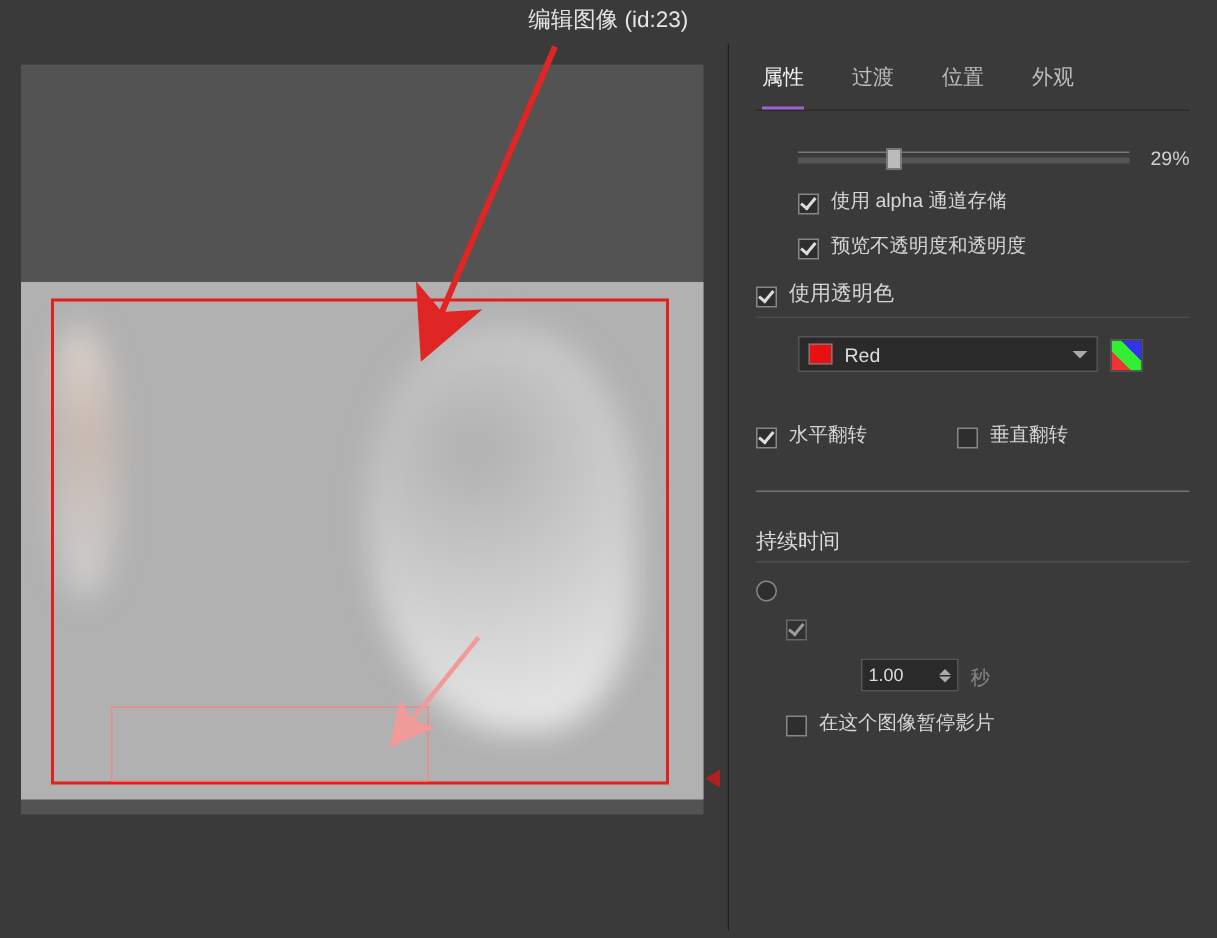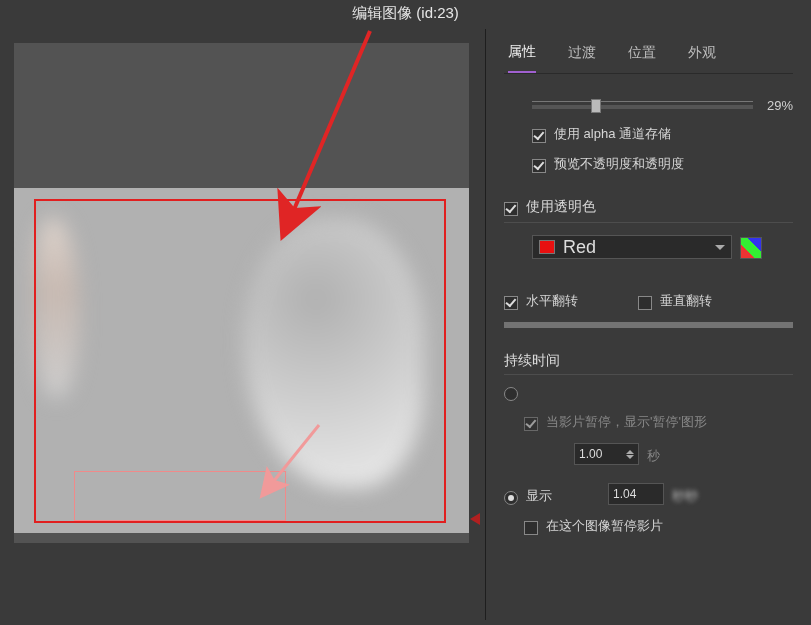--- a/index.html
+++ b/index.html
@@ -116,21 +116,20 @@
     border-left: 1px solid #1e1e1e;
     padding: 0 18px 10px 18px;
     overflow: hidden;
   }
   .tabs {
     display: flex;
     gap: 32px;
     padding: 10px 0 0 4px;
     border-bottom: 1px solid #2a2a2a;
     position: relative;
-    align-items: center;
   }
   .tab {
     padding: 4px 0 10px 0;
     color: #bdbdbd;
     cursor: pointer;
     font-size: 14px;
   }
   .tab.active {
     color: #f0f0f0;
     border-bottom: 2px solid #a060d0;
@@ -234,21 +233,21 @@
     width: 200px;
     cursor: pointer;
     gap: 8px;
   }
   .color-swatch {
     width: 16px;
     height: 14px;
     background: #e81010;
     border: 1px solid #777;
   }
-  .dropdown-text { flex: 1; font-size: 18px; color: #ddd; }
+  .dropdown-text { flex: 1; font-size: 13px; color: #ddd; }
   .chevron-down {
     width: 0;height:0;border-left:5px solid transparent;border-right:5px solid transparent;border-top:5px solid #aaa;
   }
   .palette-btn {
     width: 22px;height:22px;
     border:1px solid #555;
     background:
       linear-gradient(45deg,#e33 0 33%,transparent 33%),
       linear-gradient(45deg,transparent 33%,#3e3 33% 66%,transparent 66%),
       linear-gradient(45deg,transparent 66%,#33e 66%);
@@ -337,77 +336,67 @@
       <div class="row indent">
         <div class="checkbox checked"></div>
         <span>使用 alpha 通道存储</span>
       </div>
       <div class="row indent">
         <div class="checkbox checked"></div>
         <span>预览不透明度和透明度</span>
       </div>
     </div>
 
-    <div class="section" style="margin-top:25px">
+    <div class="section" style="margin-top:14px">
       <div class="row" style="border-bottom:1px solid #4d4d4d;padding-bottom:6px;margin-bottom:12px">
         <div class="checkbox checked"></div>
         <span style="font-size:14px">使用透明色</span>
       </div>
       <div class="row indent">
         <div class="dropdown">
           <div class="color-swatch"></div>
           <span class="dropdown-text">Red</span>
           <span class="chevron-down"></span>
         </div>
         <div class="palette-btn"></div>
       </div>
     </div>
 
-    <div class="section" style="margin-top:33px;border-bottom:6px solid #737373;padding-bottom:12px">
+    <div class="section" style="margin-top:33px;border-bottom:1px solid #737373;padding-bottom:28px">
       <div class="hpair">
         <div class="row" style="margin-bottom:0">
           <div class="checkbox checked"></div>
           <span>水平翻转</span>
         </div>
         <div class="row" style="margin-bottom:0">
           <div class="checkbox"></div>
           <span>垂直翻转</span>
         </div>
       </div>
     </div>
 
     <div class="section">
       <div class="section-header">持续时间</div>
 
       <div class="row">
         <div class="radio"></div>
       </div>
       <div class="row indent2 dimmed">
         <div class="checkbox checked disabled"></div>
-        <span>当影片暂停，显示'暂停'图形</span>
       </div>
       <div class="row dimmed" style="margin-left:70px">
         <div class="spin-input">
           <span>1.00</span>
           <span class="spin-btns">
               <span class="spin-up"></span>
               <span class="spin-down"></span>
             </span>
         </div>
         <span>秒</span>
       </div>
 
-      <div class="row" style="margin-top:18px">
-        <div class="radio selected"></div>
-        <span>显示</span>
-        <span style="width:40px"></span>
-        <div class="spin-input" style="width:56px">
-          <span>1.04</span>
-        </div>
-        <span class="blurred-text">秒秒</span>
-      </div>
       <div class="row indent2">
         <div class="checkbox"></div>
         <span>在这个图像暂停影片</span>
       </div>
     </div>
   </div>
 </div>
 
 </body></html>

